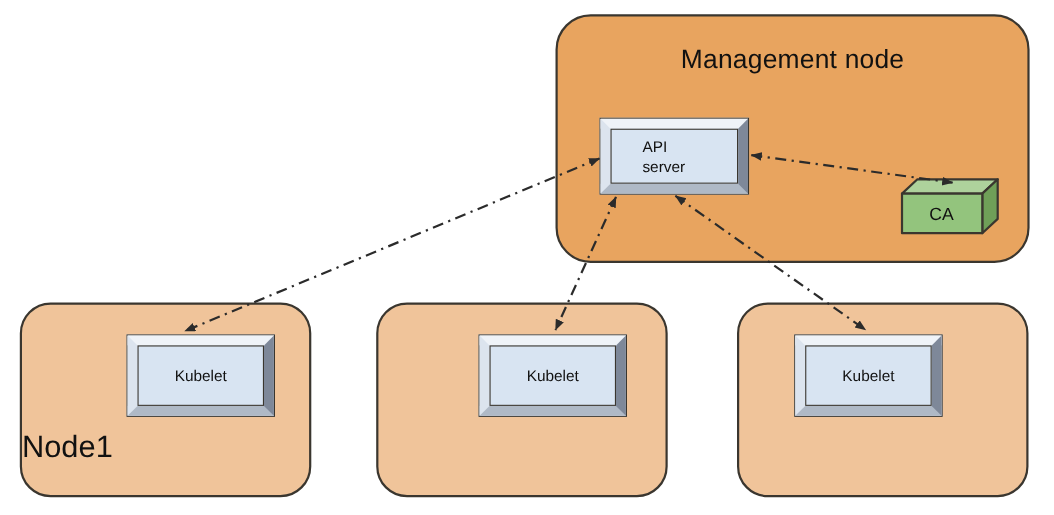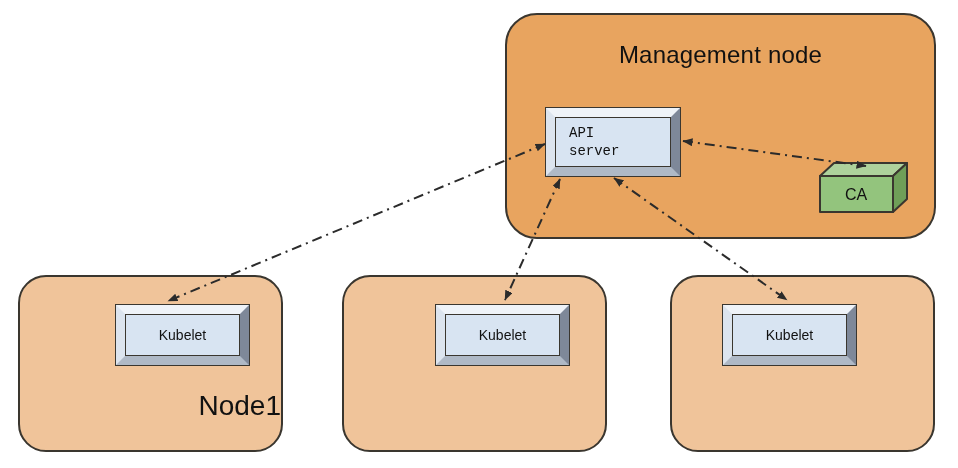--- a/index.html
+++ b/index.html
@@ -37,45 +37,45 @@
   .node1{left:18px;}
   .node2{left:342px;}
   .node3{left:670px;}
   .group-title{
     position:absolute;left:0;right:0;text-align:center;
     font-size:24px;line-height:1.15;letter-spacing:0.2px;
   }
   .management .group-title{top:26px;}
   .management .group-title span{display:inline-block;max-width:220px;}
   .node-title{
-    position:absolute;left:0;right:0;top:113px;text-align:right;
+    position:absolute;left:0;right:0;top:113px;text-align:left;
     font-size:28px;
   }
   
   .bevel-box{
     position:absolute;box-sizing:border-box;border:1px solid var(--border);
     background:var(--bevel-top);
   }
   .bevel-frame{
     box-sizing:border-box;width:100%;height:100%;
     border-style:solid;border-width:9px;
     border-top-color:var(--bevel-top);
     border-left-color:var(--bevel-left);
     border-right-color:var(--bevel-right);
     border-bottom-color:var(--bevel-bottom);
   }
   .bevel-face{
     box-sizing:border-box;width:100%;height:100%;
     border:1px solid var(--border);background:var(--component-face);
     display:flex;align-items:center;font-size:14px;line-height:1.3;
   }
-  .kubelet{width:135px;height:62px;top:27px;}
+  .kubelet{width:135px;height:75px;top:27px;}
   .kubelet .bevel-face{justify-content:center;text-align:center;}
   .api-server{left:545px;top:107px;width:136px;height:70px;}
-  .api-server .bevel-face{padding-left:13px;font-family:Liberation Mono, monospace;}
+  .api-server .bevel-face{padding-left:28px;}
   .api-server .bevel-face span{display:inline-block;width:55px;}
   .overlay{
     position:absolute;left:0;top:0;width:958px;height:468px;
     pointer-events:none;
   }
 </style>
 </head>
 <body>
 
 <div class="canvas">

